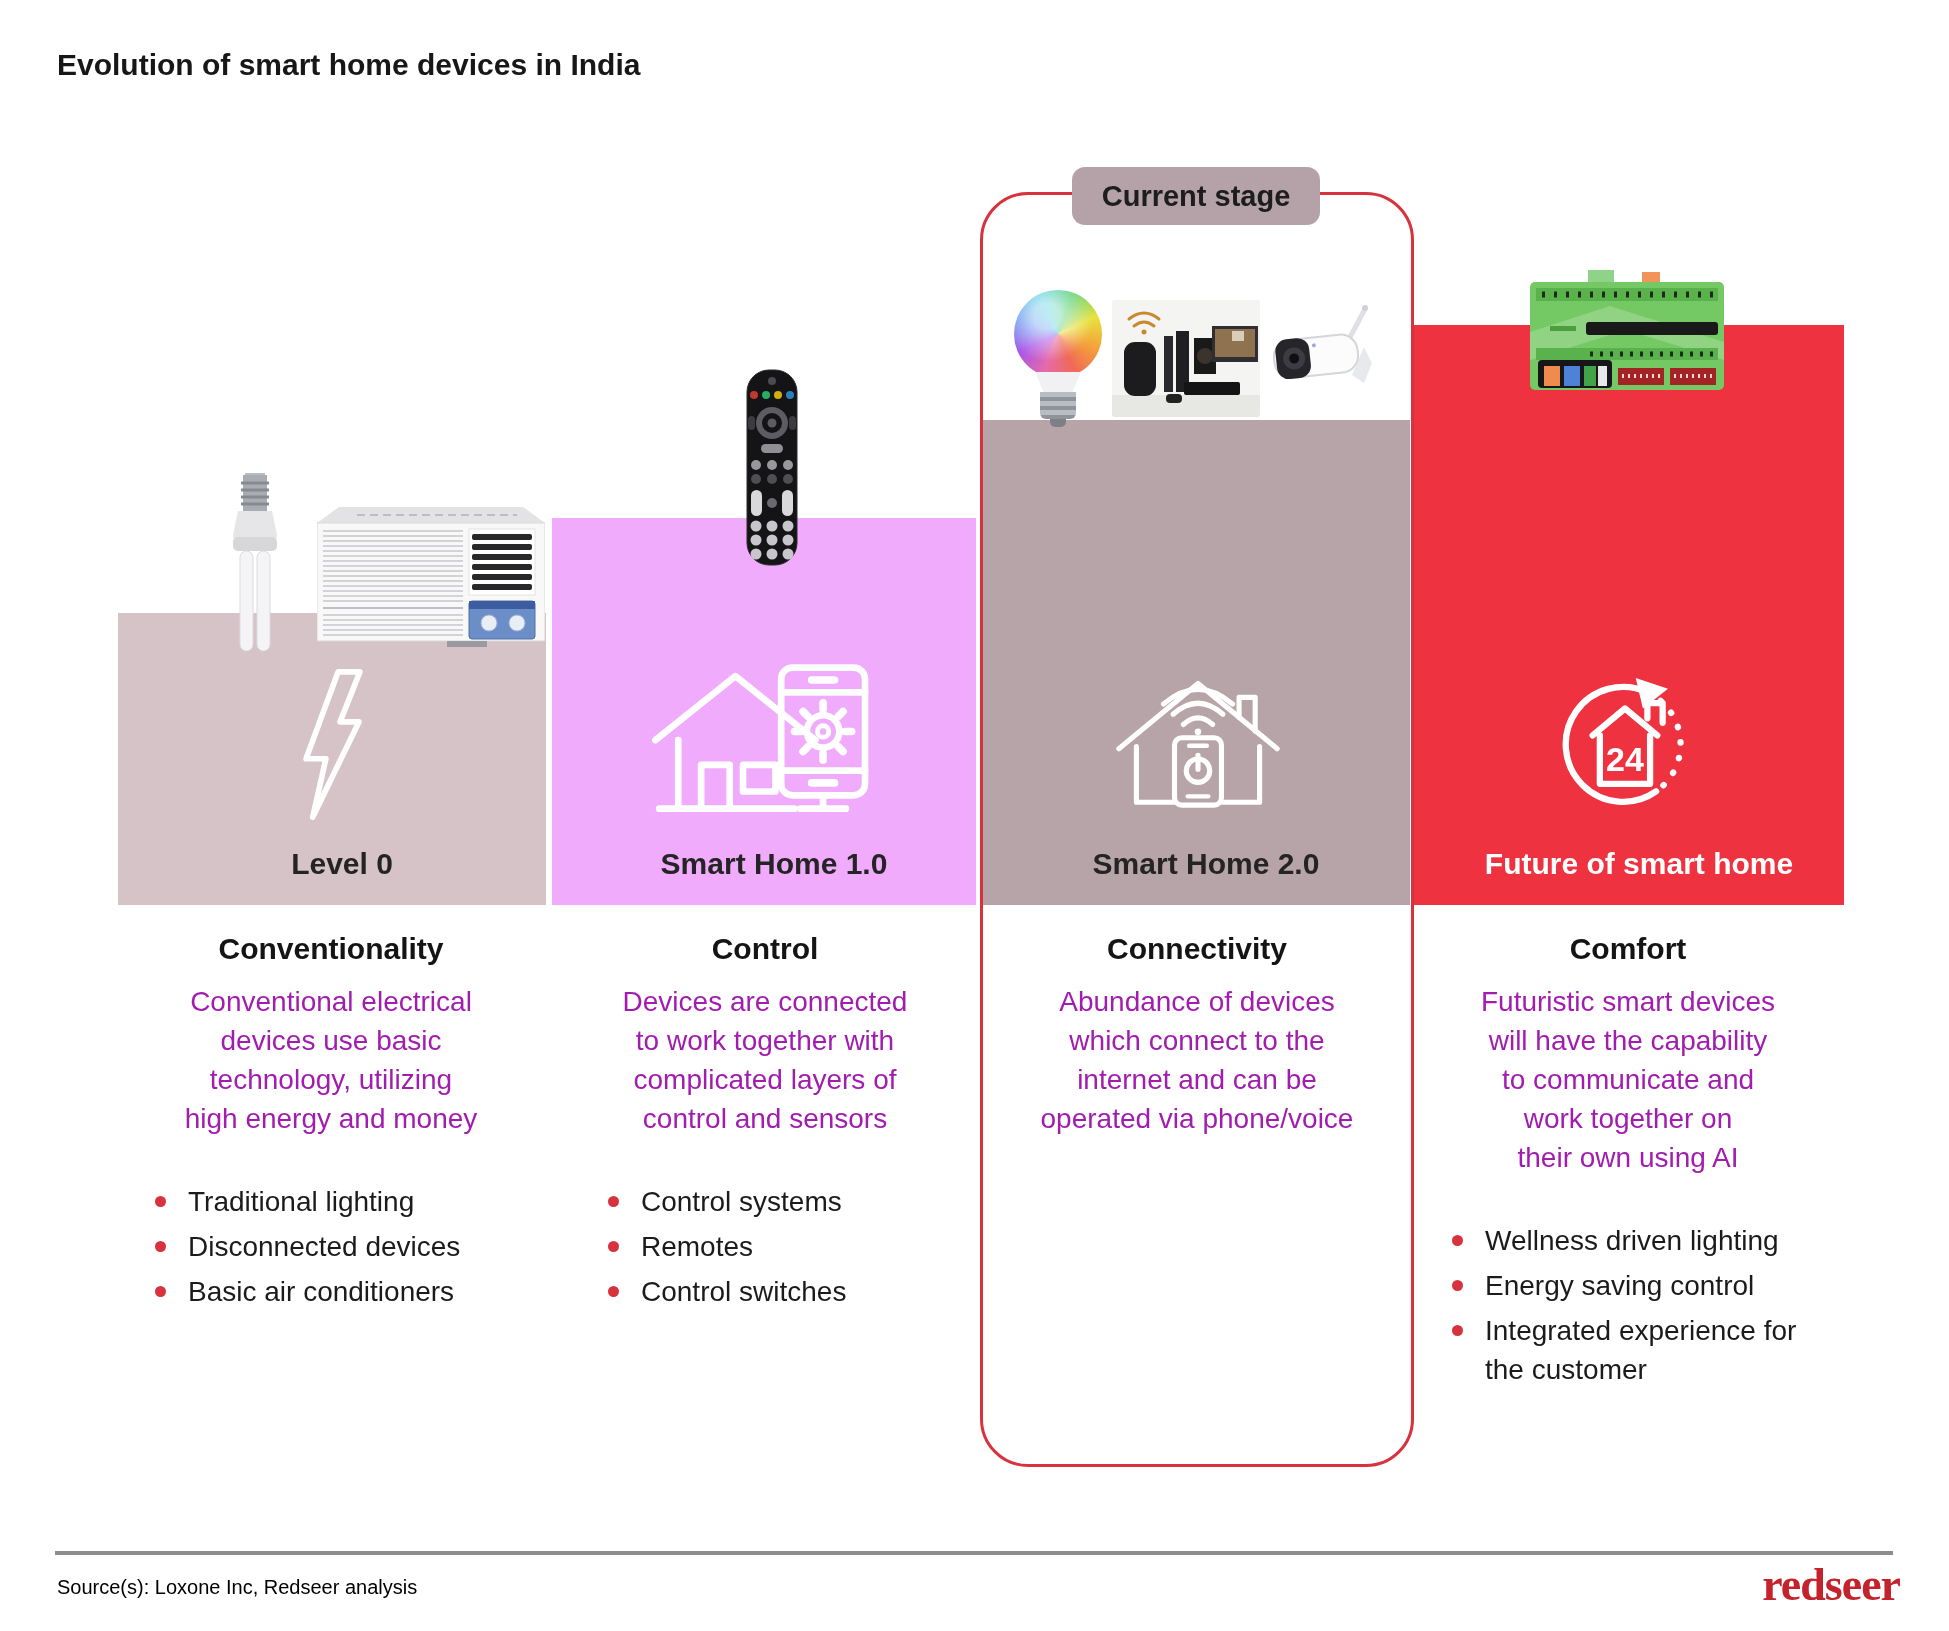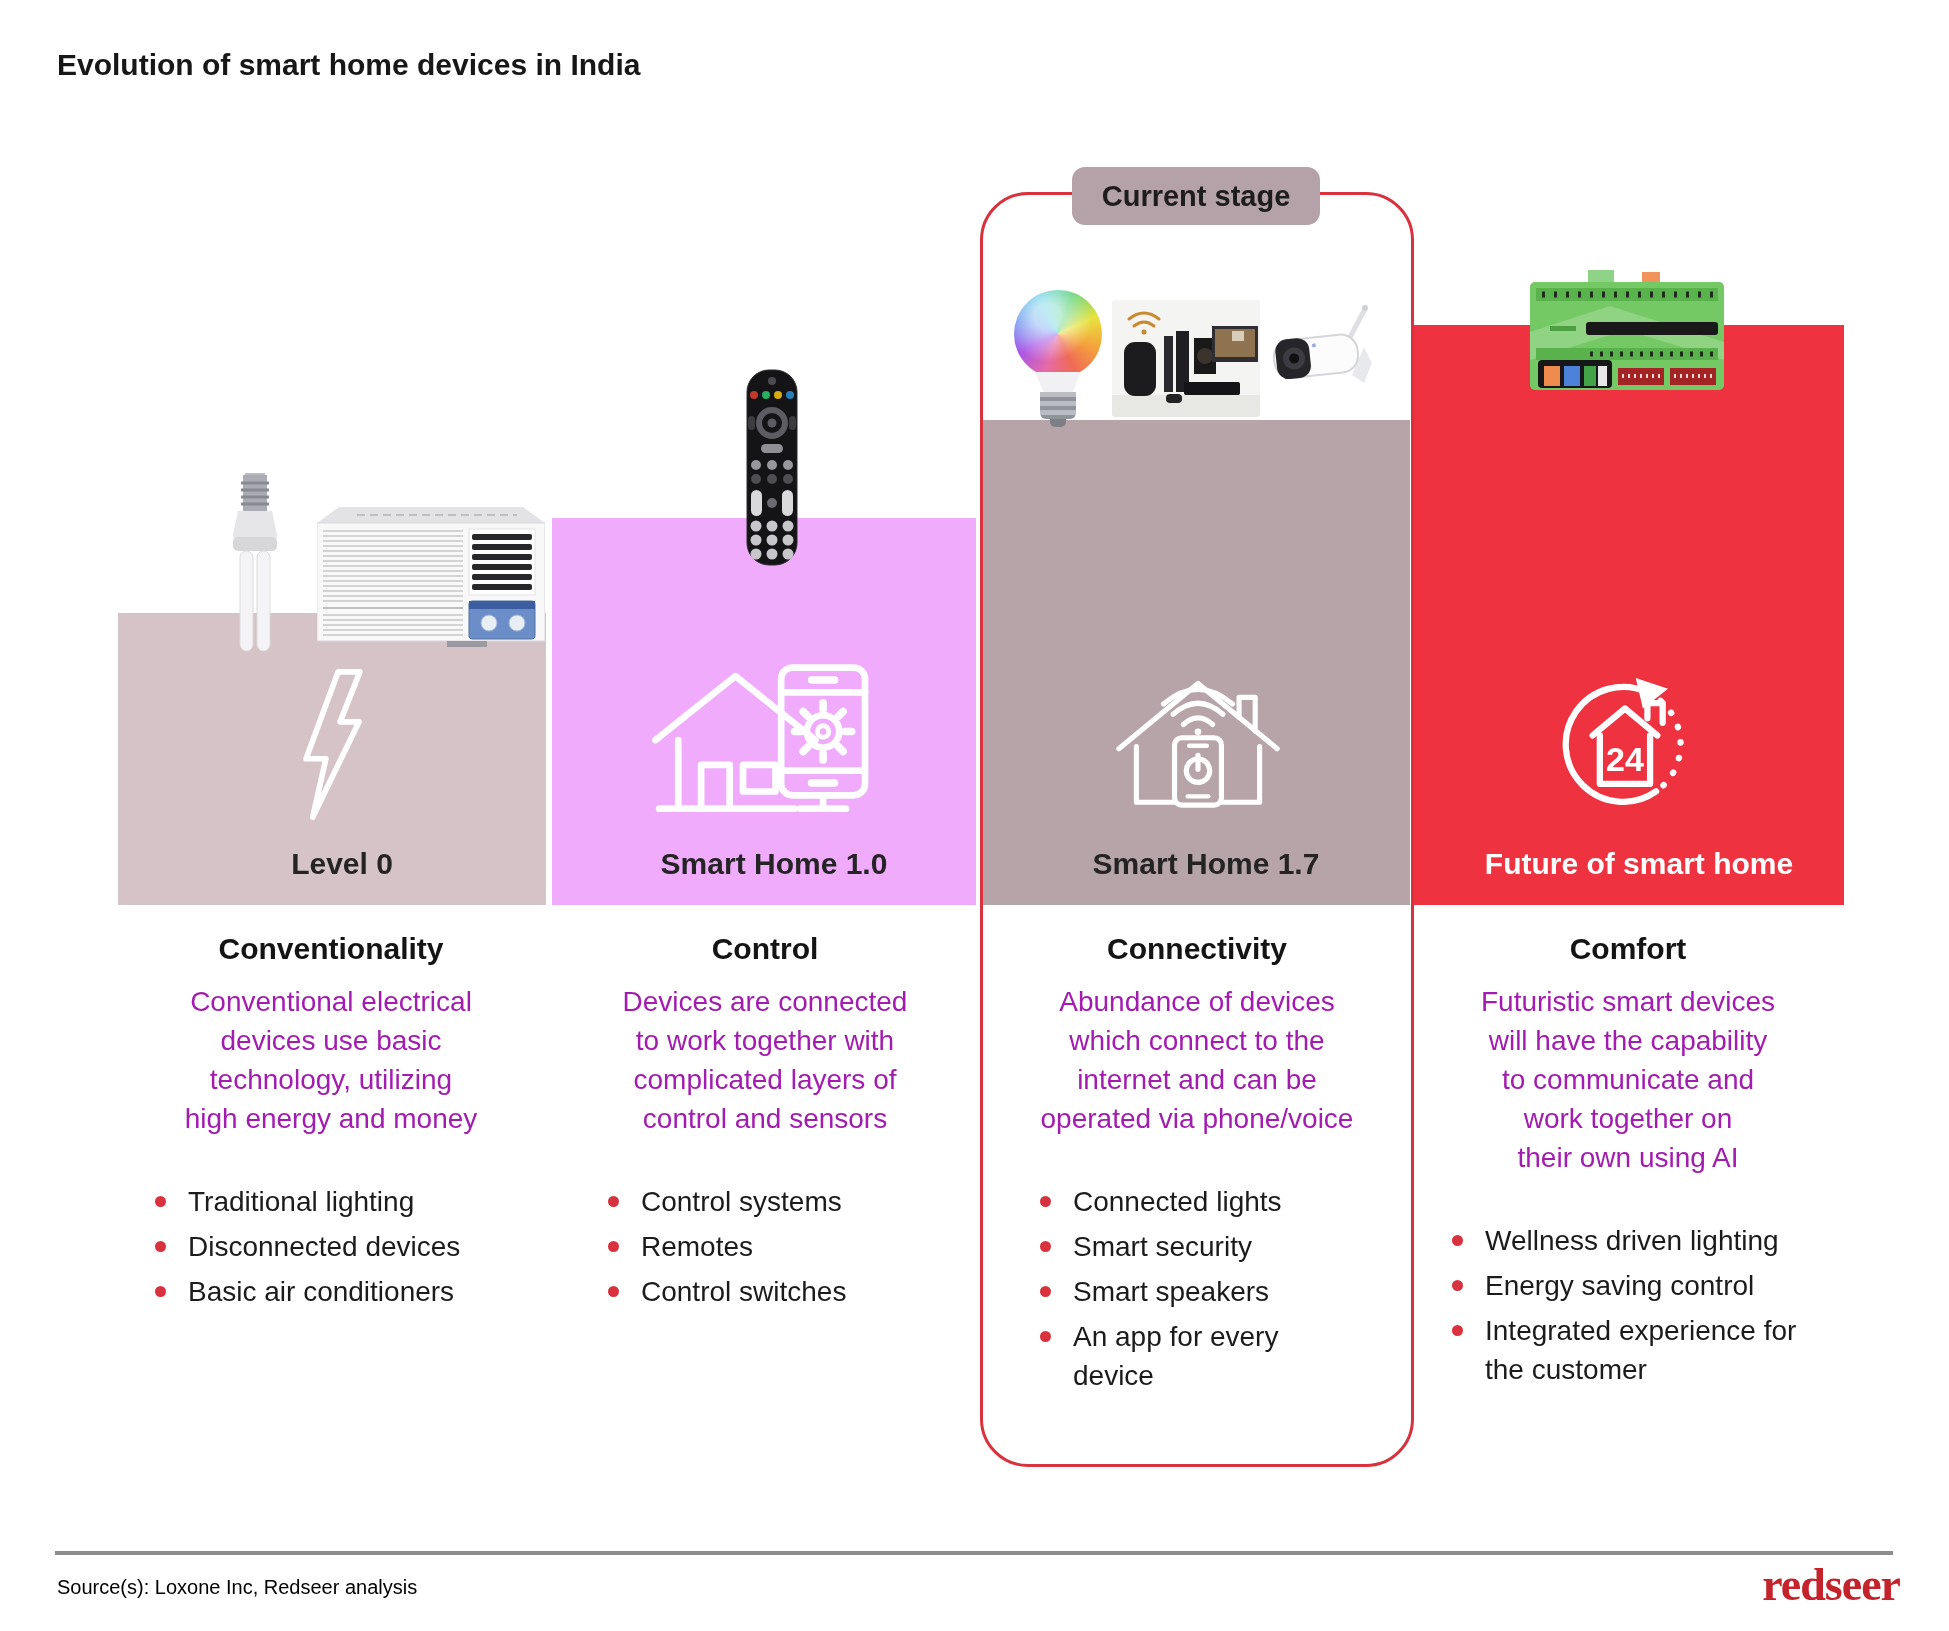--- a/index.html
+++ b/index.html
@@ -86,21 +86,21 @@
 
   <div class="title">Evolution of smart home devices in India</div>
 
   <div class="block block-1">
     <div class="stage-label">Level 0</div>
   </div>
   <div class="block block-2">
     <div class="stage-label">Smart Home 1.0</div>
   </div>
   <div class="block block-3">
-    <div class="stage-label">Smart Home 1.7</div>
+    <div class="stage-label">Smart Home 2.0</div>
   </div>
   <div class="block block-4">
     <div class="stage-label">Future of smart home</div>
   </div>
 
   <div class="stage-icon icon-1">
     <svg viewBox="0 0 90 170">
       <path d="M51 7 L74 7 L53 60 L73 60 L24 161 L38 99 L17 99 Z" fill="none" stroke="#fff" stroke-width="6" stroke-linejoin="round"></path>
     </svg>
   </div>
@@ -343,38 +343,20 @@
       <li>
           <span class="dot"></span>
           <span class="txt">Control switches</span>
         </li>
     </ul>
   </div>
 
   <div class="desc d3">
     <h3>Connectivity</h3>
     <p>Abundance of devices which connect to the internet and can be operated via phone/voice</p>
-    <ul class="bullets">
-      <li>
-          <span class="dot"></span>
-          <span class="txt">Connected lights</span>
-        </li>
-      <li>
-          <span class="dot"></span>
-          <span class="txt">Smart security</span>
-        </li>
-      <li>
-          <span class="dot"></span>
-          <span class="txt">Smart speakers</span>
-        </li>
-      <li>
-          <span class="dot"></span>
-          <span class="txt">An app for every device</span>
-        </li>
-    </ul>
   </div>
 
   <div class="desc d4">
     <h3>Comfort</h3>
     <p>Futuristic smart devices will have the capability to communicate and work together on their own using AI</p>
     <ul class="bullets">
       <li>
           <span class="dot"></span>
           <span class="txt">Wellness driven lighting</span>
         </li>

